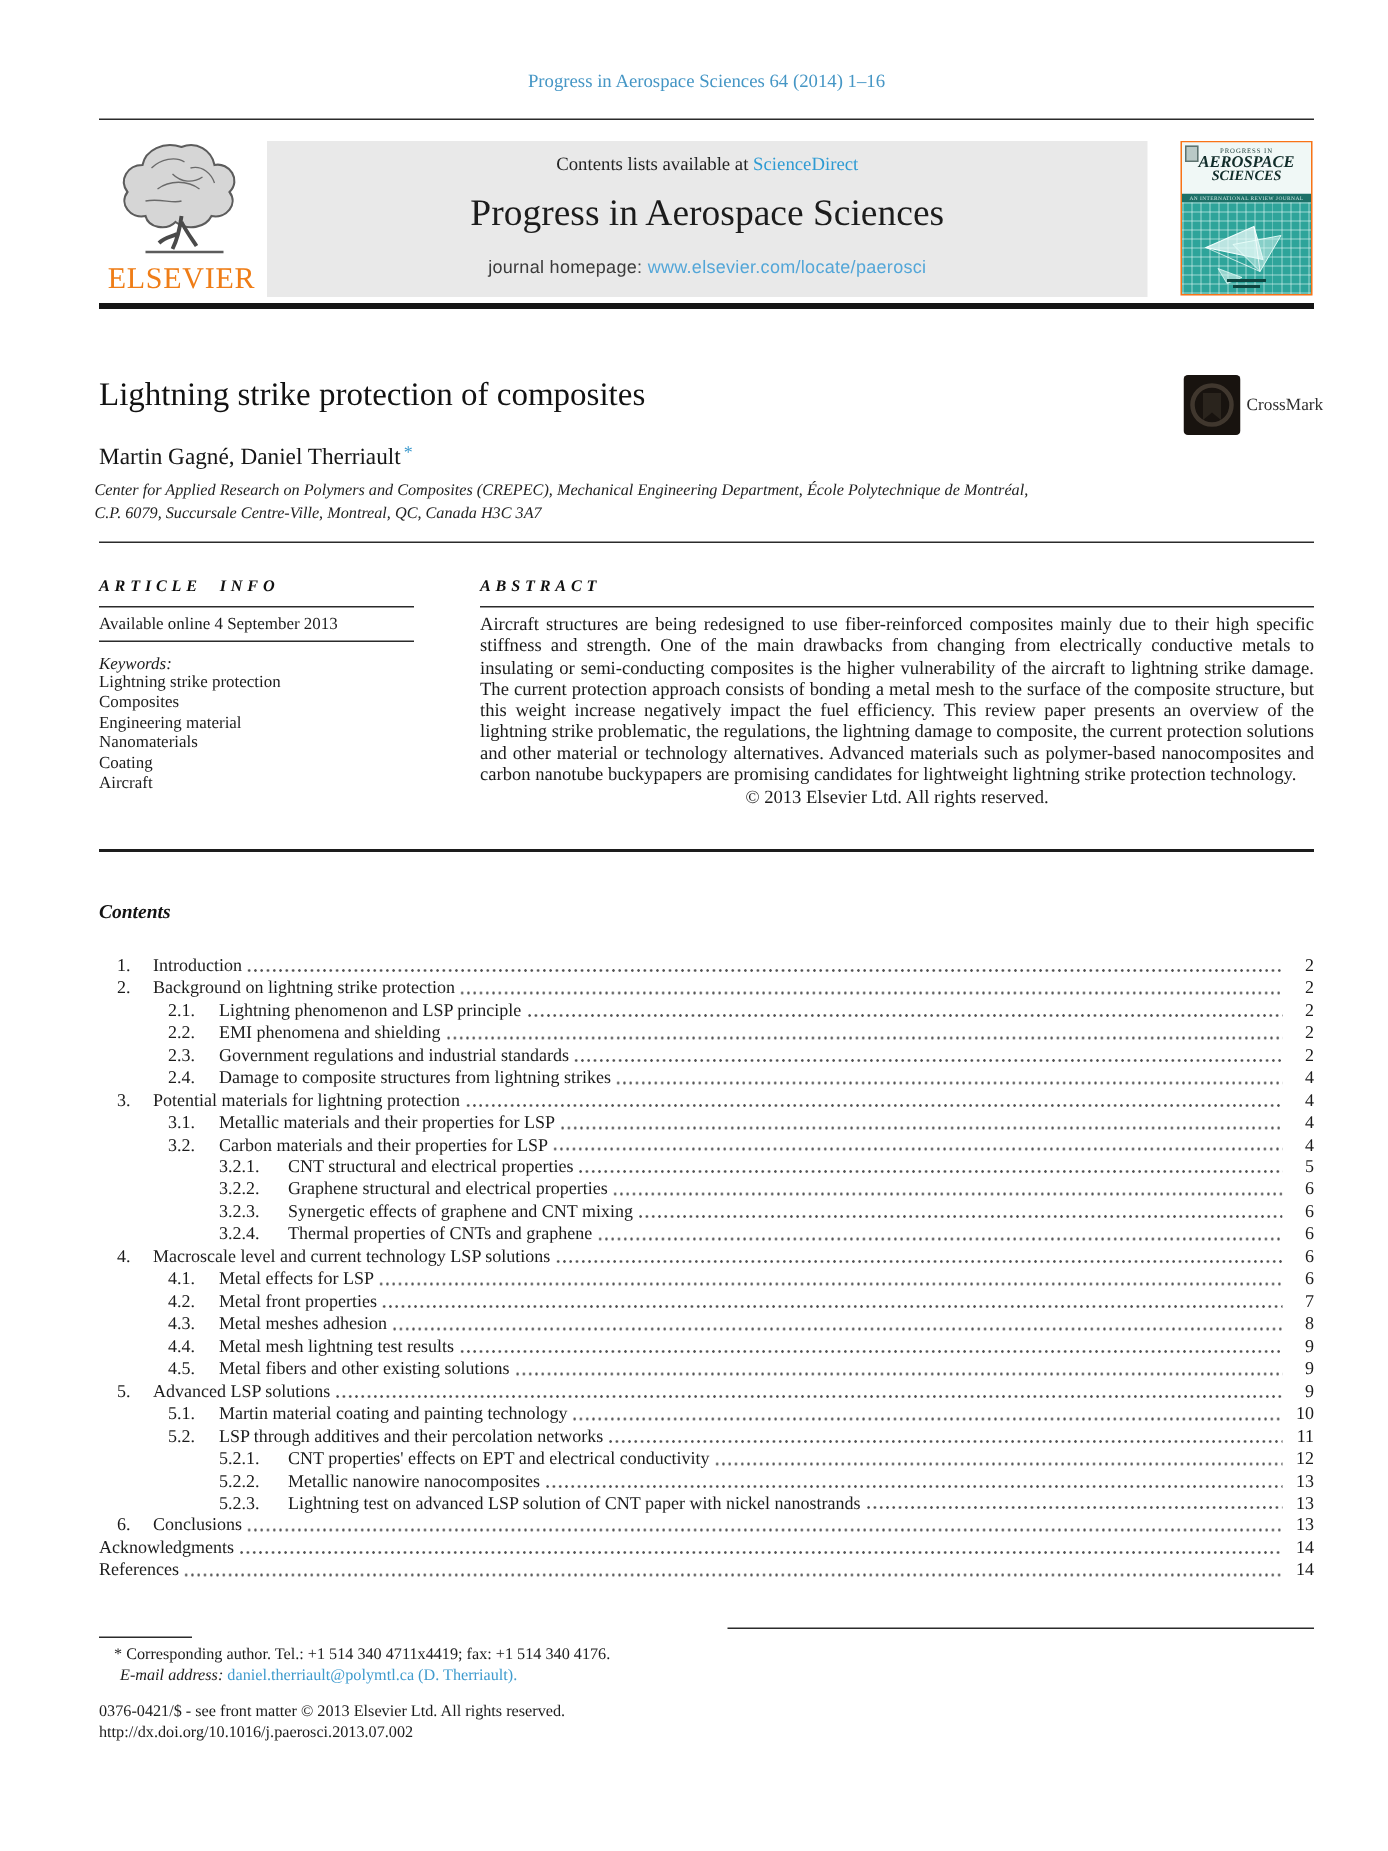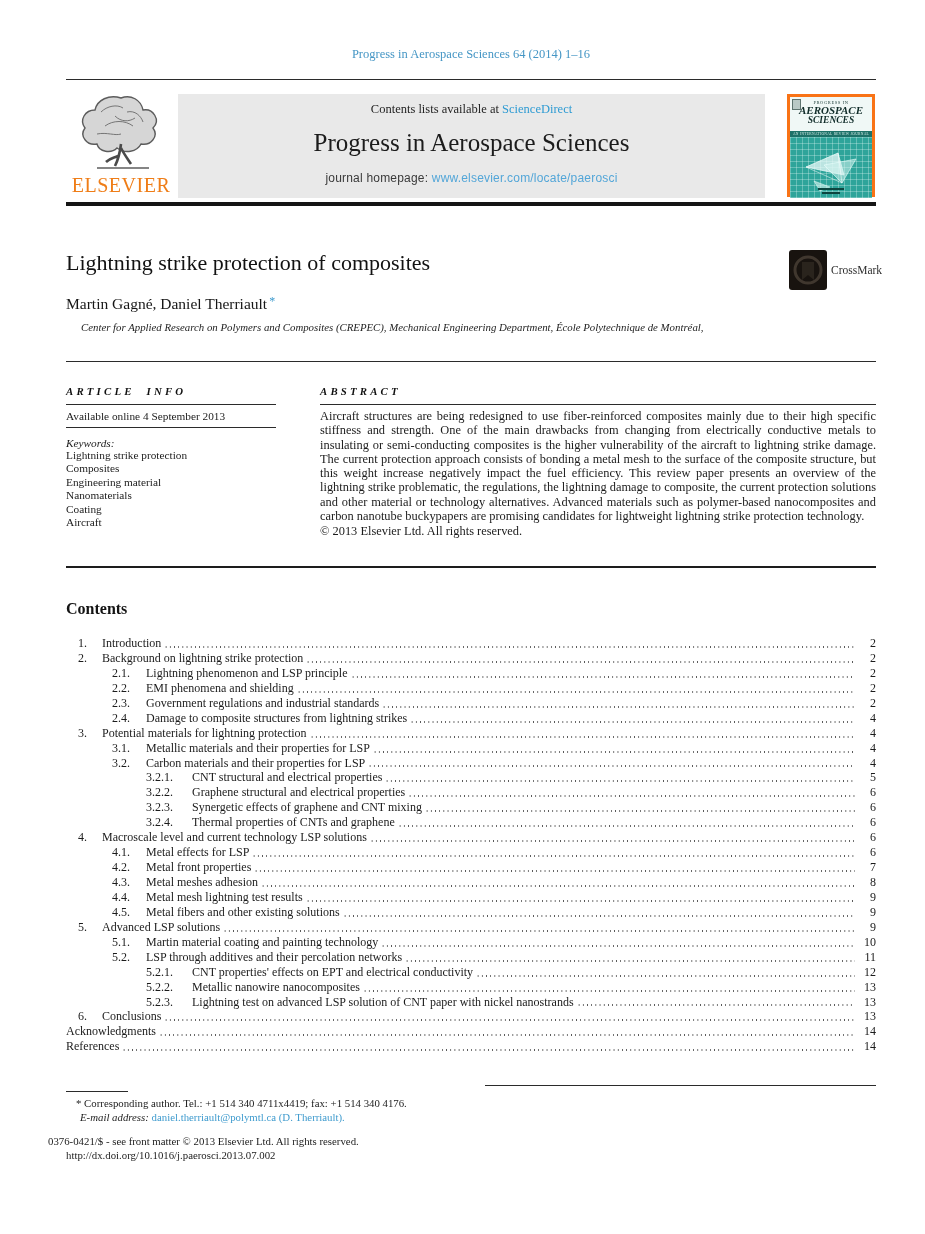--- a/index.html
+++ b/index.html
@@ -20,59 +20,59 @@
 
   
   .banner{top:94px;left:178px;width:587px;height:104px;background:#e9e9e9;text-align:center;}
   .banner .contents-line{padding-top:8px;font-size:12.5px;color:#242424;}
   .banner .contents-line a{color:#2e9bd3;text-decoration:none;}
   .banner .journal-title{margin-top:12px;font-size:25px;color:#1c1c1c;}
   .banner .homepage{margin-top:14px;font-family:"Liberation Sans",sans-serif;font-size:12px;color:#3a3a3a;letter-spacing:.2px;}
   .banner .homepage a{color:#53a6d8;text-decoration:none;}
 
   
-  .cover{top:94px;left:787px;width:88px;height:103px;border:3px solid #f97316;box-sizing:border-box;background:#eef6f4;}
+  .cover{top:94px;left:787px;width:88px;height:103px;border:1px solid #f97316;box-sizing:border-box;background:#eef6f4;}
   .cover-top{position:relative;height:34px;background:#f0f8f6;}
   .cover-minilogo{position:absolute;top:2px;left:2px;width:7px;height:9px;background:#b9c9c6;border:0.5px solid #5d736f;}
   .cover-line1{font-size:4.5px;letter-spacing:.6px;color:#20413d;text-align:center;padding-top:3px;}
   .cover-line2{font-size:11px;font-weight:bold;font-style:italic;color:#102c29;text-align:center;line-height:11px;}
   .cover-line3{font-size:9.5px;font-weight:bold;font-style:italic;color:#102c29;text-align:center;line-height:9px;}
   .cover-band{height:6px;background:#1d7168;color:#cfe9e5;font-size:3.6px;line-height:6px;text-align:center;letter-spacing:.3px;}
   .cover-main{position:relative;height:61px;background-color:#2ea49a;
      background-image:repeating-linear-gradient(0deg, rgba(230,250,247,.30) 0 1px, transparent 1px 6px),
                       repeating-linear-gradient(90deg, rgba(230,250,247,.30) 0 1px, transparent 1px 6px);}
   .cover-dash{position:absolute;left:50%;transform:translateX(-50%);height:2px;background:#0d4540;}
 
   
   .title{top:250px;left:66px;width:700px;font-size:22px;color:#121212;}
   .crossmark{top:250px;left:789px;display:flex;align-items:center;}
   .crossmark-label{font-size:11.5px;color:#2f2f2f;margin-left:4px;}
   .authors{top:294px;left:66px;font-size:15.5px;color:#161616;}
   .authors .astar{color:#3f9bce;text-decoration:none;vertical-align:4px;font-size:12px;margin-left:2px;}
-  .affil{top:320px;left:81px;width:700px;font-size:10.8px;font-style:italic;line-height:14.5px;color:#222;}
+  .affil{top:320px;left:63px;width:700px;font-size:10.8px;font-style:italic;line-height:14.5px;color:#222;}
   .rule-aff{top:361px;left:66px;width:810px;}
 
   
   .colhead{font-size:10.8px;font-weight:bold;letter-spacing:3.2px;word-spacing:6px;color:#111;font-style:italic;}
   .info-col{top:385px;left:66px;width:210px;}
   .info-col .rule{width:210px;margin-top:7px;}
   .available{font-size:11.3px;margin-top:5px;color:#1c1c1c;}
   .info-col .rule2{width:210px;margin-top:5px;}
   .kw-label{font-size:11.3px;font-style:italic;margin-top:9px;color:#1c1c1c;}
   .kw{font-size:11.3px;line-height:13.4px;color:#1c1c1c;}
 
   .abs-col{top:385px;left:320px;width:556px;}
   .abs-col .rule{width:556px;margin-top:7px;}
   .abstract-text{margin-top:4px;font-size:12.4px;line-height:14.3px;text-align:justify;color:#1b1b1b;}
-  .copyright{text-align:left;font-size:12.4px;margin-top:1px;color:#1b1b1b;}
+  .copyright{text-align:center;font-size:12.4px;margin-top:1px;color:#1b1b1b;}
 
   .rule-abs{top:566px;left:66px;width:810px;height:2px;background:#1d1d1d;}
 
   
-  .contents-head{top:600px;left:66px;font-size:16px;font-weight:bold;color:#141414;}
+  .contents-head{top:600px;left:66px;font-size:13px;font-weight:bold;color:#141414;font-style:italic;}
   .toc{top:636px;left:66px;width:810px;font-size:12px;color:#1b1b1b;}
   .toc-row{display:flex;align-items:baseline;height:14.95px;}
   .toc-row .n{flex:none;}
   .toc-row .lbl{flex:none;padding-right:3px;white-space:nowrap;}
   .toc-row .leader{flex:1;align-self:flex-end;height:2px;margin:0 3px 3px 0;
      background-image:radial-gradient(circle, #555 0.8px, transparent 0.95px);
      background-size:4.2px 2px;background-repeat:repeat-x;background-position:left bottom;}
   .toc-row .pg{flex:none;width:18px;text-align:right;}
   .toc-row.lvl1{padding-left:12px;} .toc-row.lvl1 .n{width:24px;}
   .toc-row.lvl2{padding-left:46px;} .toc-row.lvl2 .n{width:34px;}
@@ -80,21 +80,21 @@
   .toc-row.lvl0{padding-left:0;}
 
   
   .fn-rule{top:1091px;left:66px;width:62px;}
   .rule-right{top:1085px;left:485px;width:391px;}
   .fn{top:1097px;left:66px;width:440px;font-size:10.8px;line-height:13.8px;color:#1c1c1c;}
   .fn .l1{padding-left:10px;}
   .fn .l2{padding-left:14px;}
   .fn .em-label{font-style:italic;}
   .fn a{color:#3f9bce;text-decoration:none;}
-  .issn{top:1135px;left:48px;font-size:10.8px;color:#1c1c1c;}
+  .issn{top:1135px;left:66px;font-size:10.8px;color:#1c1c1c;}
   .doi{top:1149px;left:66px;font-size:10.8px;color:#1c1c1c;}
 </style>
 </head>
 <body>
 
 <div class="page">
 
   <div class="abs citation">Progress in Aerospace Sciences 64 (2014) 1–16</div>
   <div class="abs rule rule-top"></div>
 
@@ -150,20 +150,21 @@
       <circle cx="19" cy="20" r="13" fill="none" stroke="#46user3c32" stroke-width="3" opacity="0.9" stroke-opacity="0.9" style="stroke:#4a4036"></circle>
       <path d="M13,12 L25,12 L25,30 L19,25 L13,30 Z" fill="#2a241d"></path>
     </svg>
     <span class="crossmark-label">CrossMark</span>
   </div>
 
   <div class="abs authors"><span>Martin Gagné, Daniel Therriault</span><a href="#fn" class="astar">*</a></div>
 
   <div class="abs affil">
     <div>Center for Applied Research on Polymers and Composites (CREPEC), Mechanical Engineering Department, École Polytechnique de Montréal,</div>
+    <div>C.P. 6079, Succursale Centre-Ville, Montreal, QC, Canada H3C 3A7</div>
   </div>
 
   <div class="abs rule rule-aff"></div>
 
   <div class="abs info-col">
     <div class="colhead">ARTICLE INFO</div>
     <div class="rule"></div>
     <div class="available">Available online 4 September 2013</div>
     <div class="rule rule2"></div>
     <div class="kw-label">Keywords:</div>

